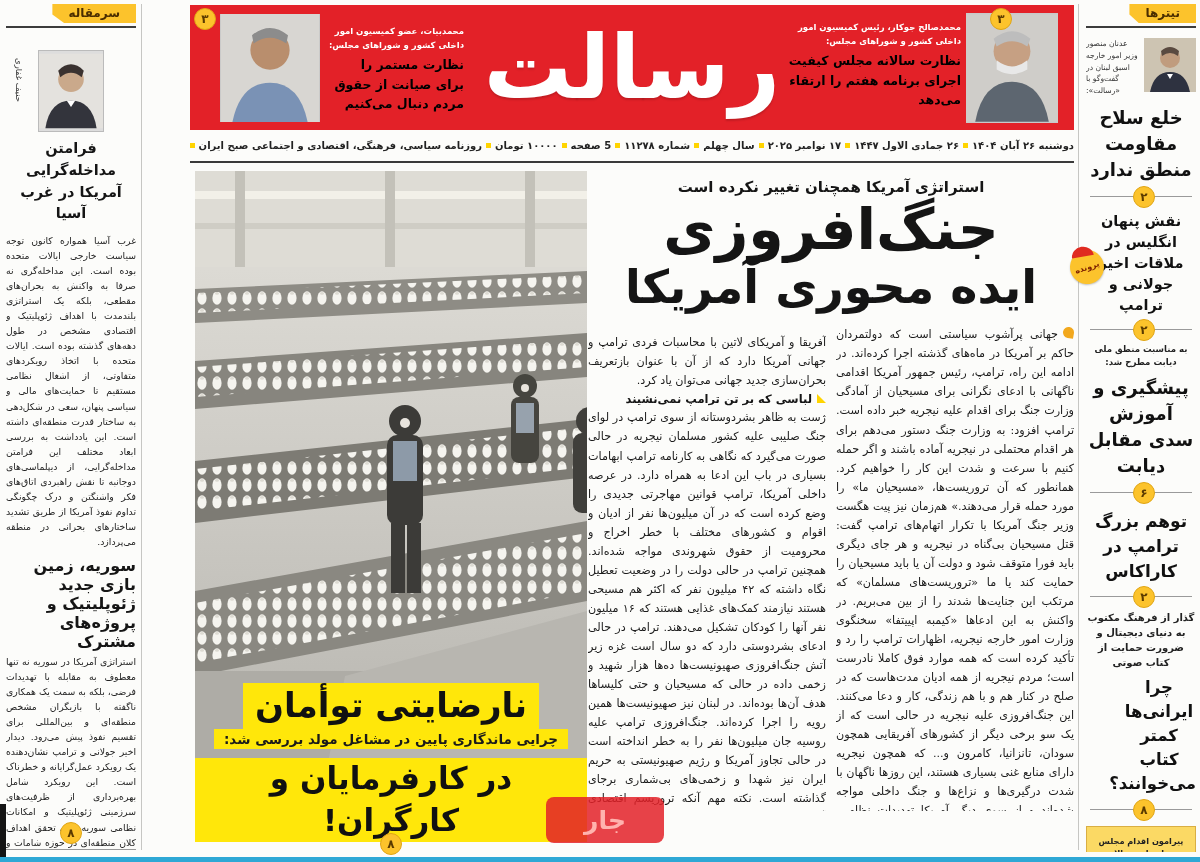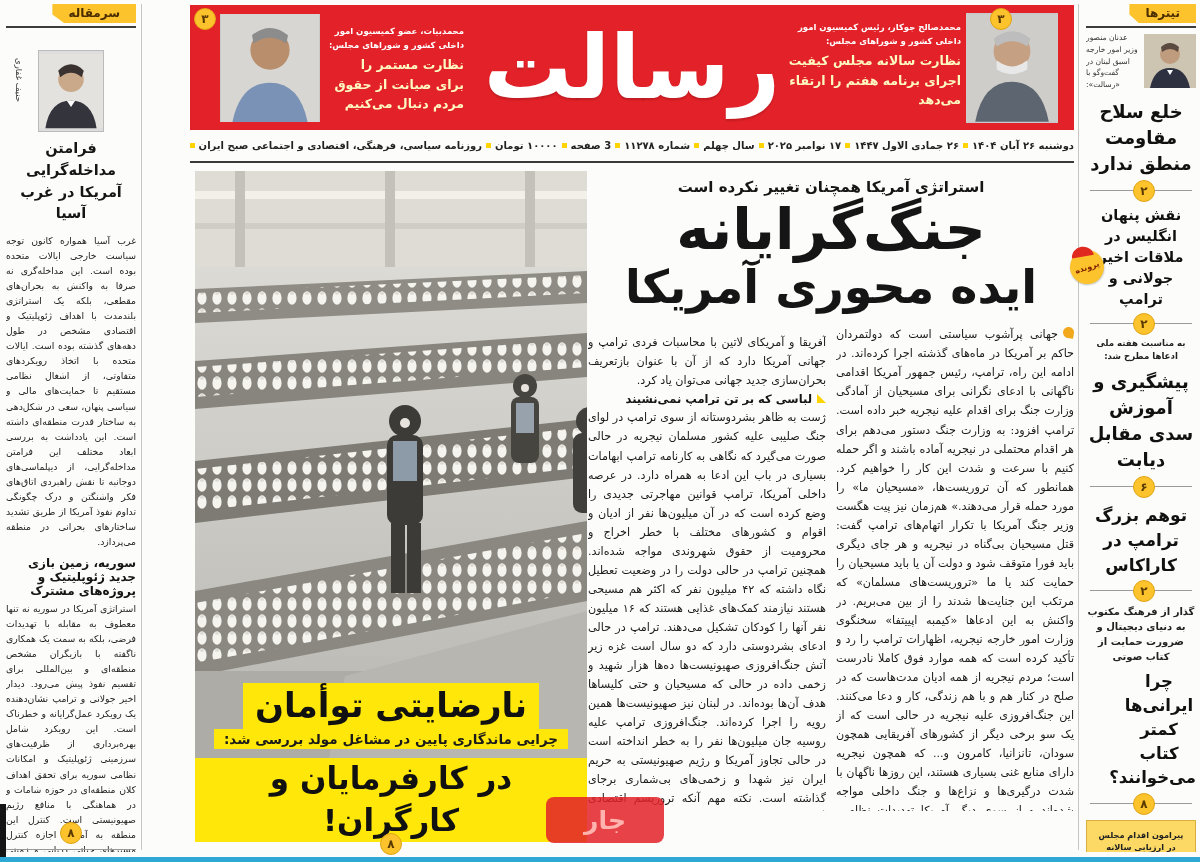--- a/index.html
+++ b/index.html
@@ -12,29 +12,29 @@
   .flag{background:#fcc32c;color:#4a2d00;font-weight:bold;font-size:12px;padding:2px 16px 3px;clip-path:polygon(0 0,100% 0,100% 100%,14% 100%,0 55%);}
   
   .pg{width:22px;height:22px;border-radius:50%;background:#fcc32c;color:#5a3a00;font-weight:bold;font-size:12px;display:flex;align-items:center;justify-content:center;border:1px solid #e0a514;}
   
   .editorial{left:6px;top:4px;width:130px;height:848px;overflow:hidden;}
   .ed-photorow{position:relative;margin:22px 0 6px;display:flex;justify-content:center;}
   .ed-photo{width:66px;height:82px;border:1px solid #bbb;background:#ddd;}
   .ed-author{position:absolute;left:8px;top:8px;writing-mode:vertical-rl;font-size:8.5px;color:#333;}
   .ed-title{font-size:14.5px;font-weight:bold;text-align:center;line-height:1.5;margin:4px 0 8px;}
   .ed-body{font-size:9.3px;line-height:1.62;text-align:justify;margin:0 0 4px;color:#222;}
-  .ed-sub{font-size:12px;font-weight:bold;margin:7px 0 3px;}
+  .ed-sub{font-size:16px;font-weight:bold;margin:7px 0 3px;}
   .ed-pg{position:absolute;bottom:8px;left:54px;}
   .ed-bottomline{position:absolute;bottom:2px;left:0;right:0;border-top:1px solid #999;}
   
   .masthead{left:190px;top:5px;width:884px;height:125px;background:#e32128;}
   .logo{position:absolute;left:0;right:0;top:0;height:125px;display:flex;align-items:center;justify-content:center;color:#fff;font-size:88px;font-weight:bold;letter-spacing:-2px;text-shadow:0 2px 2px rgba(0,0,0,.15);}
   .mh-photo{position:absolute;border:0;background:#c9c9c9;}
   .mh-cap{color:#fff;font-size:8.5px;font-weight:bold;line-height:1.6;}
-  .mh-head{color:#fef9c3;font-size:12.5px;font-weight:bold;line-height:1.55;margin-top:3px;margin-left:12px;}
+  .mh-head{color:#000000;font-size:12.5px;font-weight:bold;line-height:1.55;margin-top:3px;margin-left:12px;}
   .mh-badge{position:absolute;z-index:3;}
   
   .dateline{left:190px;top:132px;width:884px;height:26px;display:flex;align-items:center;font-size:10px;font-weight:bold;color:#222;white-space:nowrap;overflow:hidden;}
   .dsep{display:inline-block;width:5px;height:5px;background:#ffd400;margin:0 4px;flex:0 0 auto;}
   .hrline{left:190px;top:161px;width:884px;height:2px;background:#3a3a3a;}
   
   .photostory{left:195px;top:171px;width:392px;height:690px;}
   .ps-overlay{position:absolute;left:0;right:0;top:512px;text-align:center;}
   .ps-kicker{display:inline-block;background:#ffe70a;color:#1a1a1a;font-size:13.5px;font-weight:bold;padding:2px 10px;margin-bottom:5px;}
   .ps-line{display:inline-block;background:#ffe70a;color:#111;font-weight:bold;padding:0 12px;line-height:1.35;}
@@ -54,21 +54,21 @@
   .mark{display:inline-block;width:11px;height:11px;background:#f2a81d;border-radius:50% 50% 0 50%;margin-left:5px;transform:rotate(10deg);}
   .submark{display:inline-block;width:0;height:0;border-right:9px solid transparent;border-bottom:9px solid #ffd400;margin-left:5px;}
   .subhead-inline{font-size:11.5px;font-weight:bold;margin:2px 0;}
   
   .sidebar{left:1086px;top:4px;width:110px;height:848px;overflow:hidden;}
   .sb-cap{font-size:7.6px;color:#333;line-height:1.55;text-align:left;}
   .sb-title{font-weight:bold;text-align:center;line-height:1.45;color:#111;}
   .sb-kicker{font-size:8.6px;font-weight:bold;text-align:center;line-height:1.5;color:#222;}
   .sb-div{position:relative;border-top:1px solid #9a9a9a;margin:13px 4px;}
   .sb-div .pg{position:absolute;left:43px;top:-11px;}
-  .sb-item1{display:flex;gap:3px;margin-top:4px;align-items:center;}
+  .sb-item1{display:flex;gap:3px;margin-top:10px;align-items:flex-start;}
   .yellowbox{position:relative;background:#fbd964;border:1px solid #d9ae43;padding:8px 6px 14px;margin-top:16px;}
   .badge-parv{position:absolute;right:96px;top:250px;width:34px;height:34px;background:#fcc32c;border-radius:50%;transform:rotate(-18deg);display:flex;align-items:center;justify-content:center;font-size:8px;font-weight:bold;color:#7a1d00;box-shadow:0 1px 2px rgba(0,0,0,.25);z-index:5;}
   .badge-parv::before{content:"";position:absolute;top:-4px;left:6px;width:22px;height:10px;border-radius:50% 50% 0 0/100% 100% 0 0;background:#e02a20;transform:rotate(8deg);}
   
   .watermark{left:546px;top:797px;width:118px;height:46px;background:rgba(227,33,40,.85);border-radius:8px;display:flex;align-items:center;justify-content:center;color:#ffb3ae;font-size:25px;font-weight:bold;letter-spacing:6px;}
   .bottombar{position:absolute;left:0;right:0;bottom:0;height:5px;background:#2fa8d5;}
   .cornerblack{position:absolute;left:0;top:804px;width:6px;height:53px;background:#141414;}
 </style>
 </head>
 <body>
@@ -135,21 +135,21 @@
     <span>دوشنبه ۲۶ آبان ۱۴۰۴</span>
       <i class="dsep"></i>
     <span>۲۶ جمادی الاول ۱۴۴۷</span>
       <i class="dsep"></i>
     <span>۱۷ نوامبر ۲۰۲۵</span>
       <i class="dsep"></i>
     <span>سال چهلم</span>
       <i class="dsep"></i>
     <span>شماره ۱۱۲۷۸</span>
       <i class="dsep"></i>
-    <span>3 صفحه</span>
+    <span>5 صفحه</span>
       <i class="dsep"></i>
     <span>۱۰۰۰۰ تومان</span>
       <i class="dsep"></i>
     <span>روزنامه سیاسی، فرهنگی، اقتصادی و اجتماعی صبح ایران</span>
       <i class="dsep"></i>
 
   </div>
   <div class="abs hrline"></div>
 
   <figure class="abs photostory" style="margin:0;">
@@ -207,21 +207,21 @@
     <figcaption class="ps-overlay">
       <div><span class="ps-line ps-l1">نارضایتی توأمان</span></div>
       <div><span class="ps-kicker">چرایی ماندگاری پایین در مشاغل مولد بررسی شد:</span></div>
       <div><span class="ps-line ps-l2">در کارفرمایان و کارگران!</span></div>
     </figcaption>
     <span class="pg ps-pg">۸</span>
   </figure>
 
   <section class="abs mainart">
     <div class="ma-kicker">استراتژی آمریکا همچنان تغییر نکرده است</div>
-    <h1 class="ma-h1 ma-l1" style="margin:0;">جنگ‌گرایانه</h1>
+    <h1 class="ma-h1 ma-l1" style="margin:0;">جنگ‌افروزی</h1>
     <h1 class="ma-h1 ma-l2" style="margin:0;">ایده محوری آمریکا</h1>
     <div class="cols">
       <div class="colr">
         <p class="bodytxt"><span class="mark"></span><span>جهانی پرآشوب سیاستی است که دولتمردان حاکم بر آمریکا در ماه‌های گذشته اجرا کرده‌اند. در ادامه این راه، ترامپ، رئیس جمهور آمریکا اقدامی ناگهانی با ادعای نگرانی برای مسیحیان از آمادگی وزارت جنگ برای اقدام علیه نیجریه خبر داده است. ترامپ افزود: به وزارت جنگ دستور می‌دهم برای هر اقدام محتملی در نیجریه آماده باشند و اگر حمله کنیم با سرعت و شدت این کار را خواهیم کرد. همانطور که آن تروریست‌ها، «مسیحیان ما» را مورد حمله قرار می‌دهند.» هم‌زمان نیز پیت هگست وزیر جنگ آمریکا با تکرار اتهام‌های ترامپ گفت: قتل مسیحیان بی‌گناه در نیجریه و هر جای دیگری باید فورا متوقف شود و دولت آن یا باید مسیحیان را حمایت کند یا ما «تروریست‌های مسلمان» که مرتکب این جنایت‌ها شدند را از بین می‌بریم. در واکنش به این ادعاها «کیمبه اپییتفا» سخنگوی وزارت امور خارجه نیجریه، اظهارات ترامپ را رد و تأکید کرده است که همه موارد فوق کاملا نادرست است؛ مردم نیجریه از همه ادیان مدت‌هاست که در صلح در کنار هم و با هم زندگی، کار و دعا می‌کنند. این جنگ‌افروزی علیه نیجریه در حالی است که از یک سو برخی دیگر از کشورهای آفریقایی همچون سودان، تانزانیا، کامرون و... که همچون نیجریه دارای منابع غنی بسیاری هستند، این روزها ناگهان با شدت درگیری‌ها و نزاع‌ها و جنگ داخلی مواجه شده‌اند و از سوی دیگر آمریکا تهدیدات نظامی، اقتصادی و سیاسی علیه کشورهای آمریکای لاتین به ویژه ونزوئلا که منابع نفتی بسیاری دارد تشدید کرده است. فرآیندی که بیانگر پیوندی میان تحولات</span></p>
       </div>
       <div class="coll">
         <p class="bodytxt">آفریقا و آمریکای لاتین با محاسبات فردی ترامپ و جهانی آمریکا دارد که از آن با عنوان بازتعریف بحران‌سازی جدید جهانی می‌توان یاد کرد.</p>
         <div class="subhead-inline"><span class="submark"></span><span>لباسی که بر تن ترامپ نمی‌نشیند</span></div>
         <p class="bodytxt">ژست به ظاهر بشردوستانه از سوی ترامپ در لوای جنگ صلیبی علیه کشور مسلمان نیجریه در حالی صورت می‌گیرد که نگاهی به کارنامه ترامپ ابهامات بسیاری در باب این ادعا به همراه دارد. در عرصه داخلی آمریکا، ترامپ قوانین مهاجرتی جدیدی را وضع کرده است که در آن میلیون‌ها نفر از ادیان و اقوام و کشورهای مختلف با خطر اخراج و محرومیت از حقوق شهروندی مواجه شده‌اند. همچنین ترامپ در حالی دولت را در وضعیت تعطیل نگاه داشته که ۴۲ میلیون نفر که اکثر هم مسیحی هستند نیازمند کمک‌های غذایی هستند که ۱۶ میلیون نفر آنها را کودکان تشکیل می‌دهند. ترامپ در حالی ادعای بشردوستی دارد که دو سال است غزه زیر آتش جنگ‌افروزی صهیونیست‌ها ده‌ها هزار شهید و زخمی داده در حالی که مسیحیان و حتی کلیساها هدف آن‌ها بوده‌اند. در لبنان نیز صهیونیست‌ها همین رویه را اجرا کرده‌اند. جنگ‌افروزی ترامپ علیه روسیه جان میلیون‌ها نفر را به خطر انداخته است در حالی تجاوز آمریکا و رژیم صهیونیستی به حریم ایران نیز شهدا و زخمی‌های بی‌شماری برجای گذاشته است. نکته مهم آنکه تروریسم اقتصادی آمریکا که در قالب تحریم‌ها علیه سایر کشورها جان صدها میلیون نفر را به خطر انداخته است در حالی که مخاطب این تحریم‌ها از تمام ادیان و اقوام می‌باشند.</p>
       </div>
@@ -247,21 +247,21 @@
     <div class="sb-title" style="font-size:18px;margin-top:8px;">خلع سلاح مقاومت منطق ندارد</div>
     <div class="sb-div">
         <span class="pg">۲</span>
       </div>
 
     <div class="sb-title" style="font-size:14.5px;margin-top:14px;">نقش پنهان انگلیس در ملاقات اخیر جولانی و ترامپ</div>
     <div class="sb-div">
         <span class="pg">۲</span>
       </div>
 
-    <div class="sb-kicker" style="margin-top:12px;">به مناسبت هفته ملی ادعاها مطرح شد:</div>
+    <div class="sb-kicker" style="margin-top:12px;">به مناسبت منطق ملی دیابت مطرح شد:</div>
     <div class="sb-title" style="font-size:18px;margin-top:6px;">پیشگیری و آموزش سدی مقابل دیابت</div>
     <div class="sb-div">
         <span class="pg">۶</span>
       </div>
 
     <div class="sb-title" style="font-size:17px;margin-top:16px;">توهم بزرگ ترامپ در کاراکاس</div>
     <div class="sb-div">
         <span class="pg">۲</span>
       </div>
 

